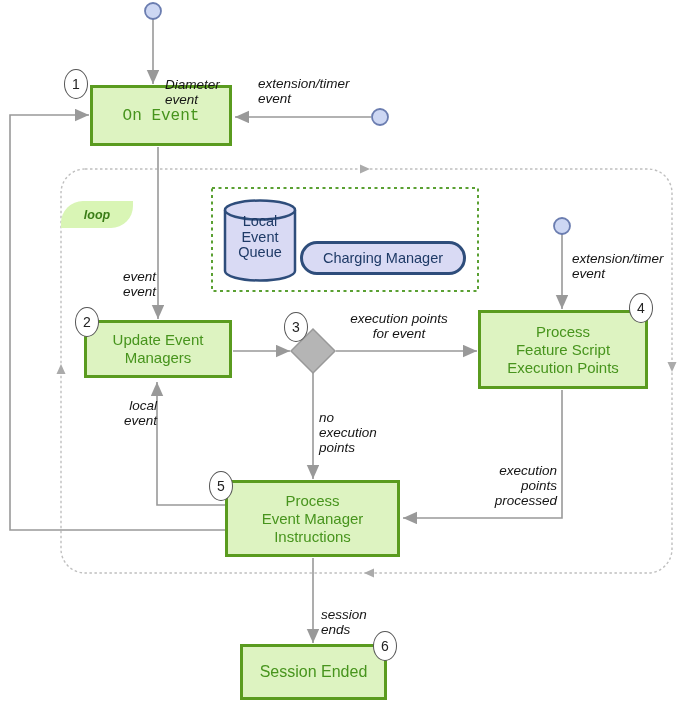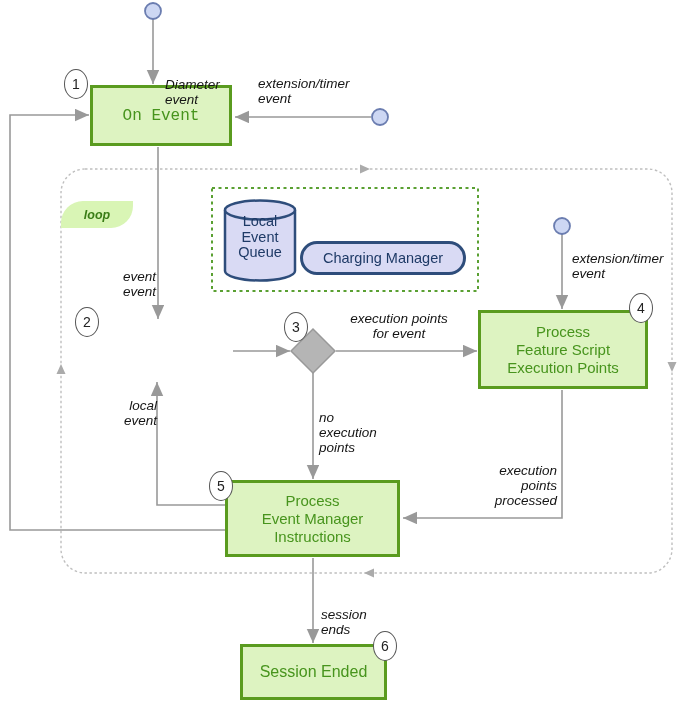--- a/index.html
+++ b/index.html
@@ -88,20 +88,24 @@
   </svg>
 
   <div class="loop-tab">
     <span>loop</span>
   </div>
 
   <div class="node big" style="left:90px;top:85px;width:142px;height:61px;font-family:Liberation Mono, monospace;">
     <div>On Event</div>
   </div>
 
+  <div class="node" style="left:84px;top:320px;width:148px;height:58px;">
+    <div>Update Event</div>
+    <div>Managers</div>
+  </div>
 
   <div class="node" style="left:478px;top:310px;width:170px;height:79px;">
     <div>Process</div>
     <div>Feature Script</div>
     <div>Execution Points</div>
   </div>
 
   <div class="node" style="left:225px;top:480px;width:175px;height:77px;">
     <div>Process</div>
     <div>Event Manager</div>

